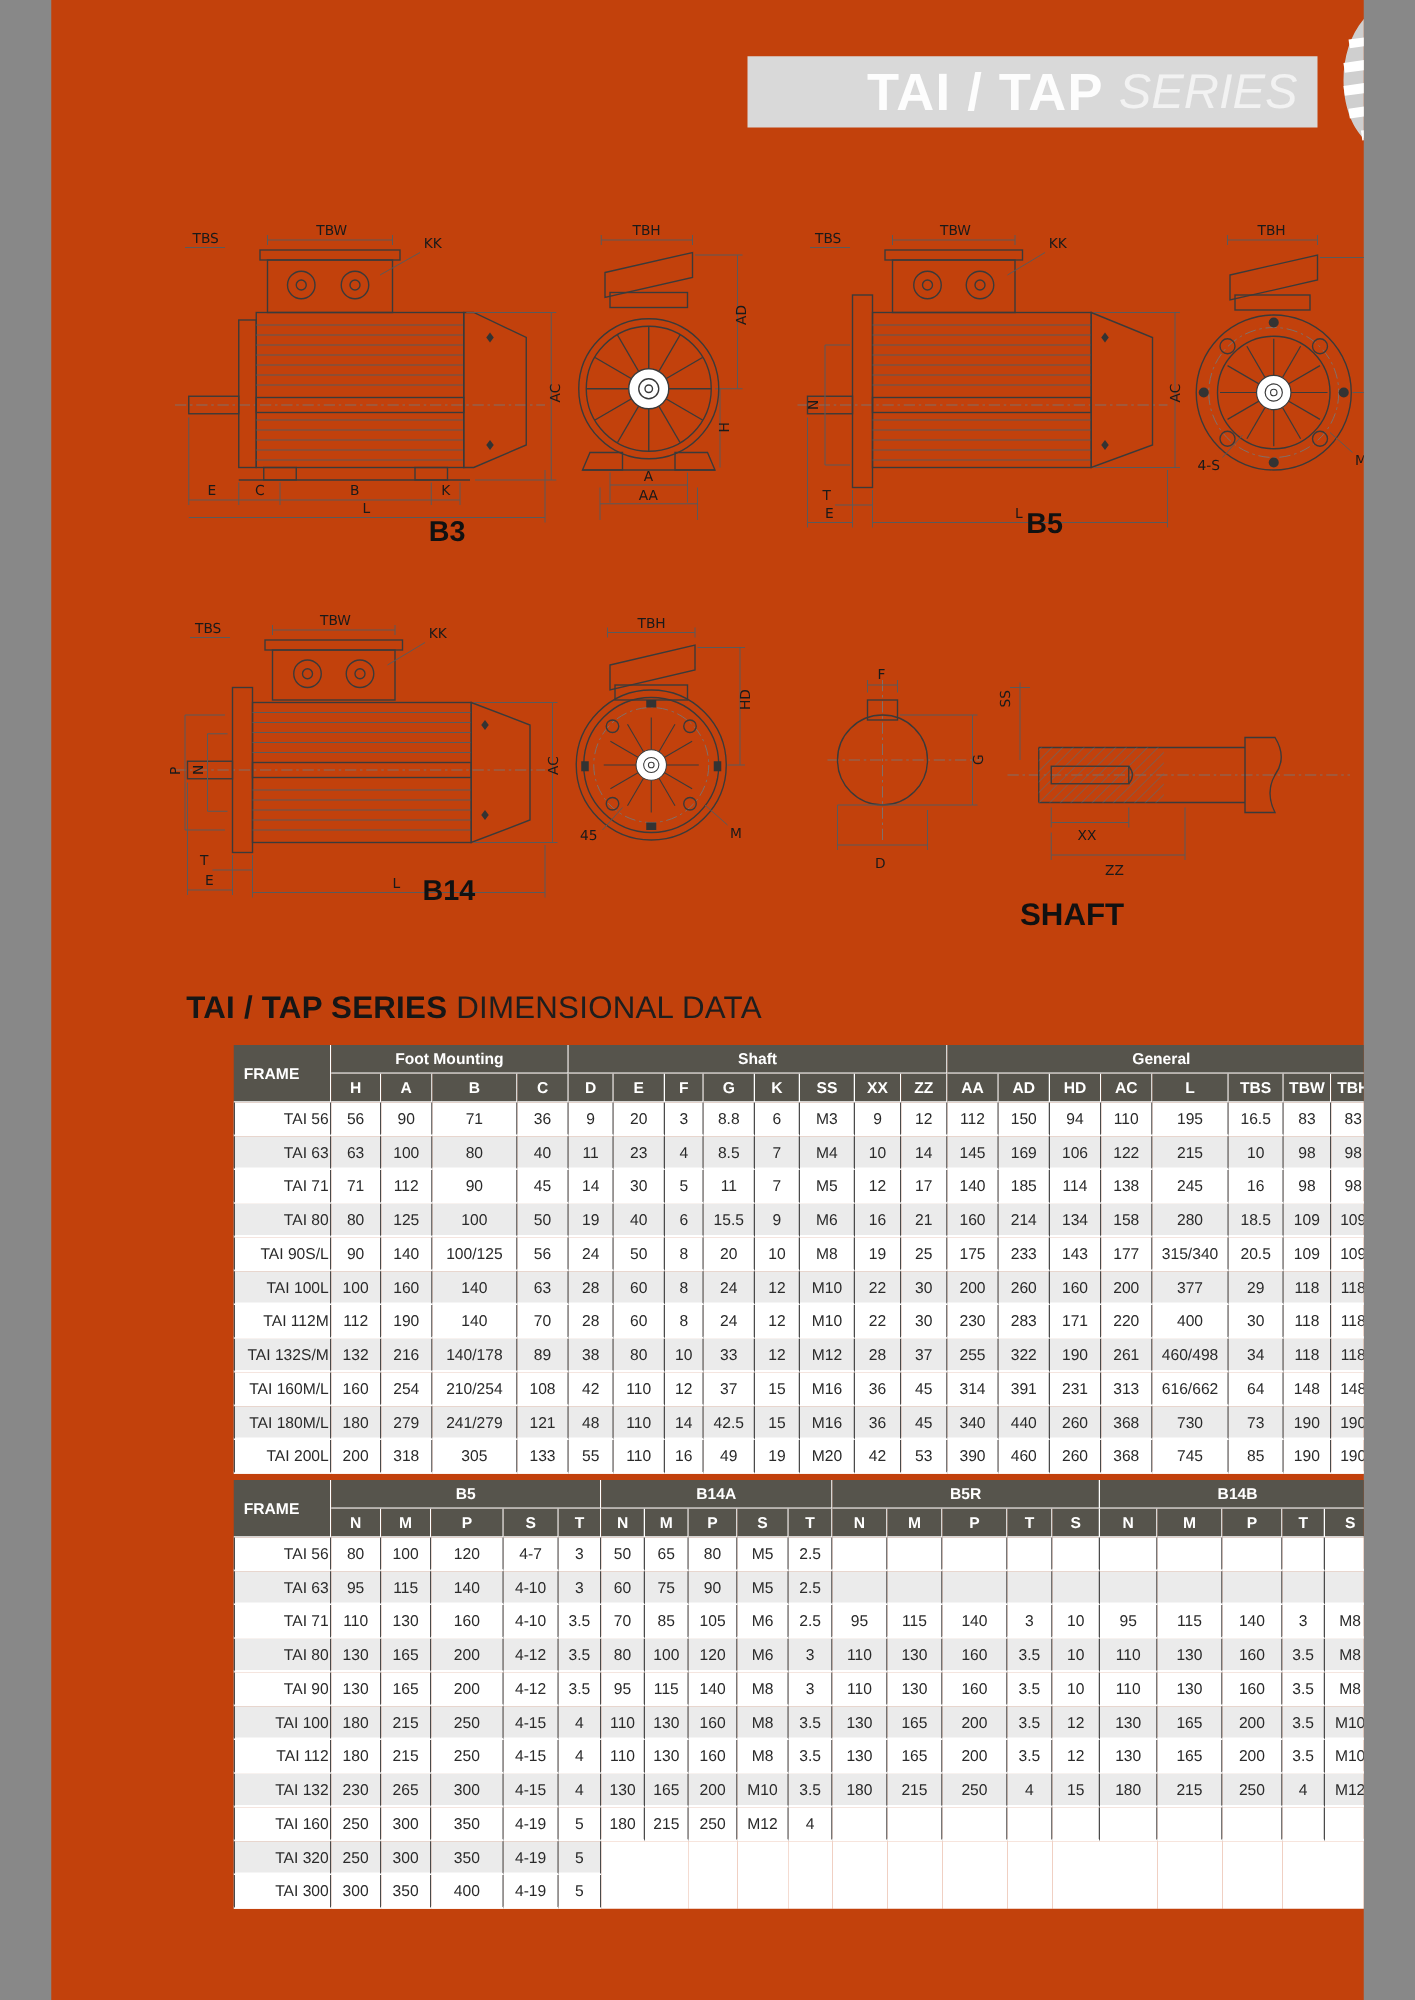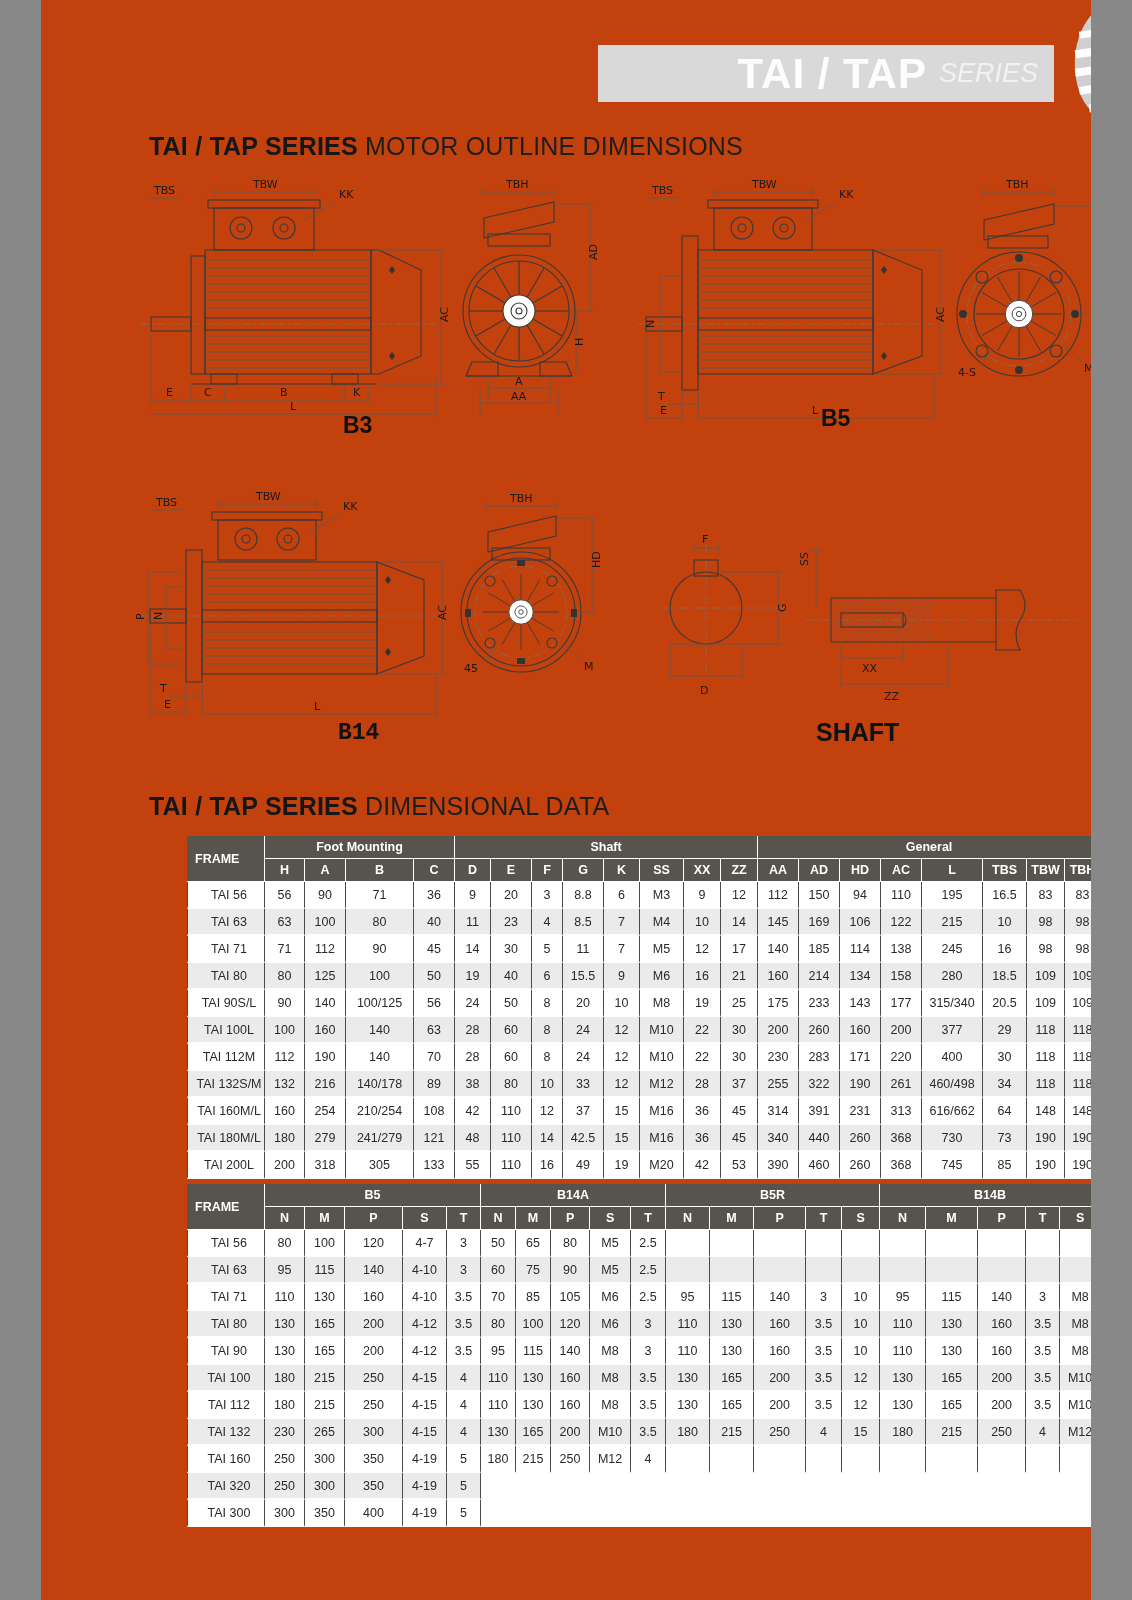--- a/index.html
+++ b/index.html
@@ -2,21 +2,21 @@
 <html><head>
 <meta charset="utf-8">
 <style>
   html,body{margin:0;padding:0;background:#888;}
   .page{position:relative;width:1050px;height:1600px;background:#c2410c;margin:0 auto;
         font-family:"Liberation Sans",sans-serif;overflow:hidden;}
   
   .banner{position:absolute;left:557px;top:45px;width:456px;height:57px;background:#d9d9d9;
           display:flex;align-items:center;justify-content:flex-end;padding-right:16px;box-sizing:border-box;}
   .banner .t1{font-size:42px;font-weight:700;color:#fdfdfd;letter-spacing:1px;white-space:pre;}
-  .banner .t2{font-size:27px;font-style:italic;font-weight:400;color:#f2f2f2;margin-left:12px;}
+  .banner .t2{font-size:39px;font-style:italic;font-weight:400;color:#f2f2f2;margin-left:12px;}
   .logo{position:absolute;left:1000px;top:0;}
   
   .sec-title{position:absolute;font-size:25px;color:#161616;white-space:nowrap;letter-spacing:.2px;}
   .sec-title .bold{font-weight:700;}
   .sec-title .rest{font-weight:400;color:#1e1e1e;}
   
   .cap{position:absolute;font-size:23px;font-weight:700;color:#111;}
   
   svg text{font-family:"DejaVu Sans",sans-serif;font-size:11px;fill:#1a1a1a;}
   .dl{stroke:#3a3a3a;stroke-width:1.1;fill:none;}
@@ -25,21 +25,21 @@
   .dot{fill:#333;stroke:none;}
   
   .tblwrap{position:absolute;left:108px;margin-left:38px;}
   table.dim{border-collapse:separate;border-spacing:0;table-layout:fixed;width:914px;
             font-size:12.5px;color:#2a2a2a;}
   table.dim th{background:#56544c;color:#fff;font-weight:700;font-size:12.5px;
                border-right:1px solid #fff;border-bottom:1px solid #fff;height:22px;padding:0 2px;text-align:center;}
   table.dim th.frame-h{text-align:left;padding-left:8px;}
   table.dim td{border-right:1px solid #4a4a4a;border-bottom:2px solid #fff;background:#fff;
                text-align:center;height:25px;padding:0 1px;overflow:hidden;white-space:nowrap;}
-  table.dim td.frame-c{text-align:center;padding-left:7px;border-left:1px solid #4a4a4a;}
+  table.dim td.frame-c{text-align:right;padding-left:7px;border-left:1px solid #4a4a4a;}
   table.dim tbody tr:nth-child(even) td{background:#ebebeb;}
   table.dim td.void{border:none!important;background:#fff!important;}
   
   .footer-label{position:absolute;left:720px;top:1536px;width:320px;text-align:right;
                 font-size:21px;font-weight:700;color:#111;letter-spacing:.3px;}
   .footer-bar{position:absolute;left:1056px;top:1516px;width:2px;height:62px;background:#111;}
   .footer-page{position:absolute;left:1069px;top:1530px;font-size:27px;font-weight:700;color:#111;}
 </style>
 </head>
 <body>
@@ -57,23 +57,20 @@
     <g fill="#ffffff">
       <rect x="38" y="28" width="52" height="7" transform="rotate(-8 64 31)"></rect>
       <rect x="34" y="46" width="62" height="8" transform="rotate(-8 65 50)"></rect>
       <rect x="34" y="64" width="68" height="8" transform="rotate(-8 68 68)"></rect>
       <rect x="38" y="82" width="70" height="8" transform="rotate(-8 73 86)"></rect>
       <rect x="48" y="100" width="64" height="8" transform="rotate(-8 80 104)"></rect>
     </g>
     <path d="M86 0 C70 40 70 85 92 125 L102 118 C84 85 86 35 96 0 Z" fill="#ffffff"></path>
   </svg>
 
-  <div class="sec-title" style="left:108px;top:132px;">
-    <span class="bold">TAI / TAP SERIES</span><span class="rest"> MOTOR OUTLINE DIMENSIONS</span>
-  </div>
 
   <svg style="position:absolute;left:95px;top:176px;" width="474" height="244" viewBox="0 0 474 244">
     <line class="cl" x1="4" y1="148" x2="300" y2="148"></line>
     <g class="dl">
       <rect x="15" y="141" width="40" height="14"></rect>
       <rect x="55" y="80" width="14" height="118"></rect>
       <rect x="69" y="74" width="166" height="124"></rect>
       <path class="dl2" d="M69 84H235M69 92H235M69 100H235M69 108H235M69 116H235M69 124H235M69 132H235M69 160H235M69 168H235M69 176H235M69 184H235M69 192H235"></path>
       <rect x="69" y="142" width="166" height="12"></rect>
       <polygon points="235,74 243,74 285,94 285,180 243,198 235,198"></polygon>
@@ -284,21 +281,21 @@
       <text x="24" y="200">T</text>
       <text x="28" y="216">E</text>
       <text x="310" y="128" transform="rotate(-90 310 128)">AC</text>
       <text x="178" y="218">L</text>
       <text x="374" y="10">TBH</text>
       <text x="464" y="76" transform="rotate(-90 464 76)">HD</text>
       <text x="328" y="180">45</text>
       <text x="448" y="178">M</text>
     </g>
   </svg>
-  <div class="cap" style="left:297px;top:720px;font-family:Liberation Mono, monospace;">B14</div>
+  <div class="cap" style="left:297px;top:699px;">B14</div>
 
   <svg style="position:absolute;left:615px;top:520px;" width="430" height="185" viewBox="0 0 430 185">
     <defs>
       <pattern id="hat" width="6" height="6" patternUnits="userSpaceOnUse" patternTransform="rotate(45)">
         <line x1="0" y1="0" x2="0" y2="6" stroke="#666" stroke-width="1"></line>
       </pattern>
     </defs>
     <g>
       <line class="cl" x1="6" y1="88" x2="130" y2="88"></line>
       <line class="cl" x1="50" y1="24" x2="50" y2="152"></line>

